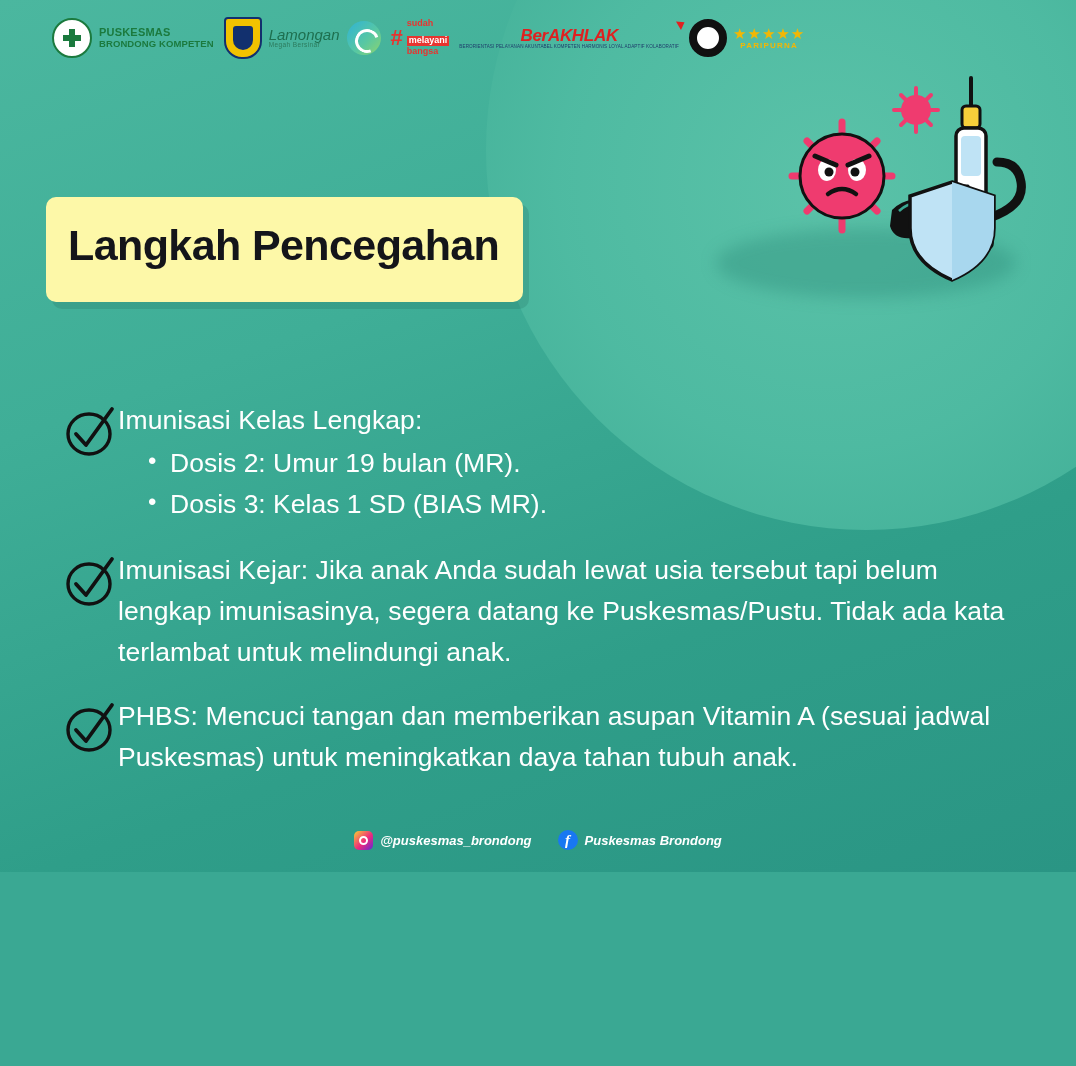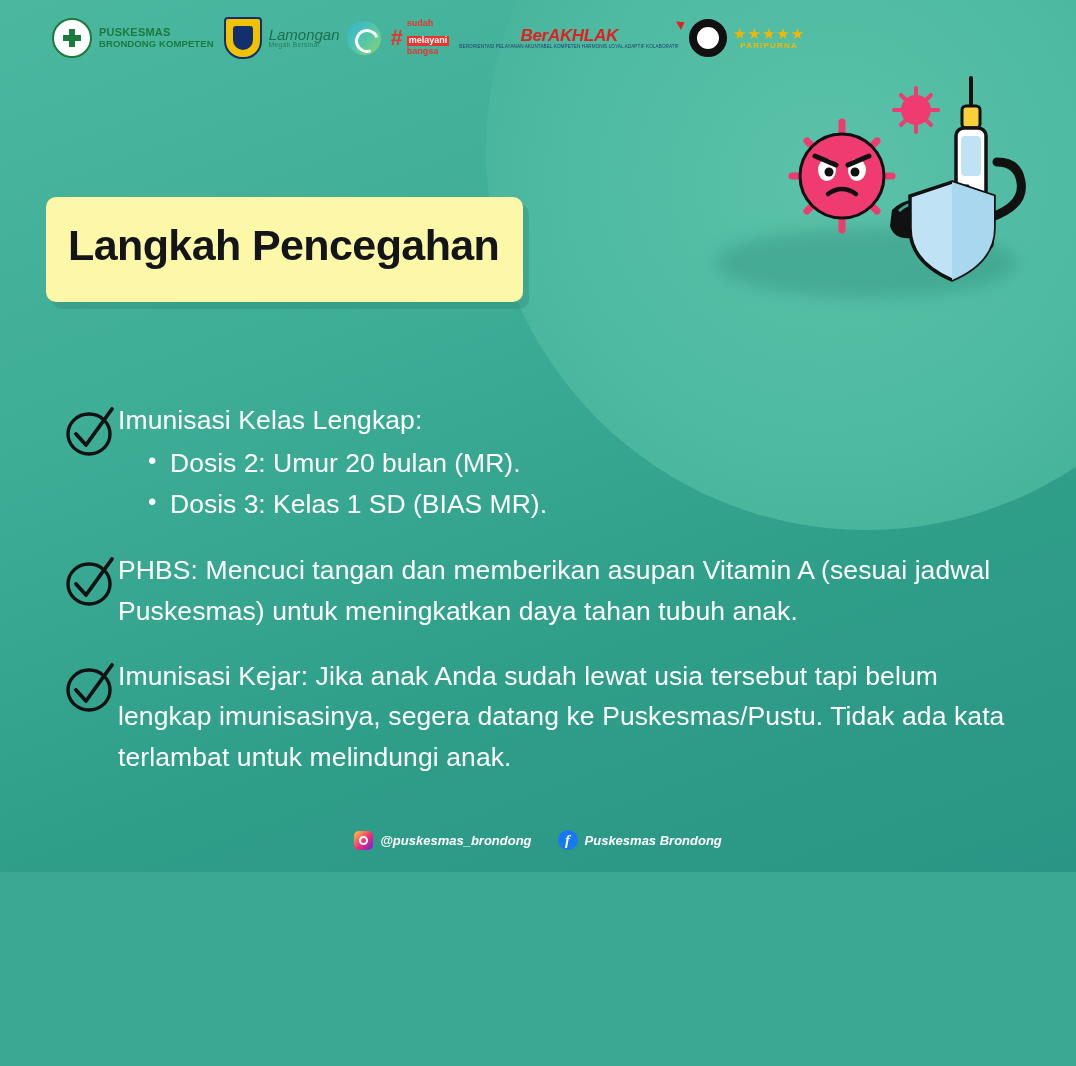--- a/index.html
+++ b/index.html
@@ -518,44 +518,44 @@
     <div class="item">
       <div class="check">
         <svg width="56" height="56" viewBox="0 0 56 56" xmlns="http://www.w3.org/2000/svg">
           <ellipse cx="27" cy="30" rx="21" ry="20" fill="none" stroke="#111" stroke-width="3.4"></ellipse>
           <path d="M14 30 L24 41 L50 5" fill="none" stroke="#111" stroke-width="3.8" stroke-linecap="round" stroke-linejoin="round"></path>
         </svg>
       </div>
       <div style="flex:1;">
         <div class="item-body">Imunisasi Kelas Lengkap:</div>
         <ul class="sub-list">
-          <li>Dosis 2: Umur 20 bulan (MR).</li>
+          <li>Dosis 2: Umur 19 bulan (MR).</li>
           <li>Dosis 3: Kelas 1 SD (BIAS MR).</li>
         </ul>
       </div>
     </div>
 
     <div class="item">
       <div class="check">
         <svg width="56" height="56" viewBox="0 0 56 56" xmlns="http://www.w3.org/2000/svg">
           <ellipse cx="27" cy="30" rx="21" ry="20" fill="none" stroke="#111" stroke-width="3.4"></ellipse>
           <path d="M14 30 L24 41 L50 5" fill="none" stroke="#111" stroke-width="3.8" stroke-linecap="round" stroke-linejoin="round"></path>
         </svg>
       </div>
-      <div class="item-body">PHBS: Mencuci tangan dan memberikan asupan Vitamin A (sesuai jadwal Puskesmas) untuk meningkatkan daya tahan tubuh anak.</div>
+      <div class="item-body">Imunisasi Kejar: Jika anak Anda sudah lewat usia tersebut tapi belum lengkap imunisasinya, segera datang ke Puskesmas/Pustu. Tidak ada kata terlambat untuk melindungi anak.</div>
     </div>
 
     <div class="item">
       <div class="check">
         <svg width="56" height="56" viewBox="0 0 56 56" xmlns="http://www.w3.org/2000/svg">
           <ellipse cx="27" cy="30" rx="21" ry="20" fill="none" stroke="#111" stroke-width="3.4"></ellipse>
           <path d="M14 30 L24 41 L50 5" fill="none" stroke="#111" stroke-width="3.8" stroke-linecap="round" stroke-linejoin="round"></path>
         </svg>
       </div>
-      <div class="item-body">Imunisasi Kejar: Jika anak Anda sudah lewat usia tersebut tapi belum lengkap imunisasinya, segera datang ke Puskesmas/Pustu. Tidak ada kata terlambat untuk melindungi anak.</div>
+      <div class="item-body">PHBS: Mencuci tangan dan memberikan asupan Vitamin A (sesuai jadwal Puskesmas) untuk meningkatkan daya tahan tubuh anak.</div>
     </div>
 
   </div>
 
   <div class="footer">
 
     <div class="fitem">
       <div class="ig-icon"></div>
       <span>@puskesmas_brondong</span>
     </div>

